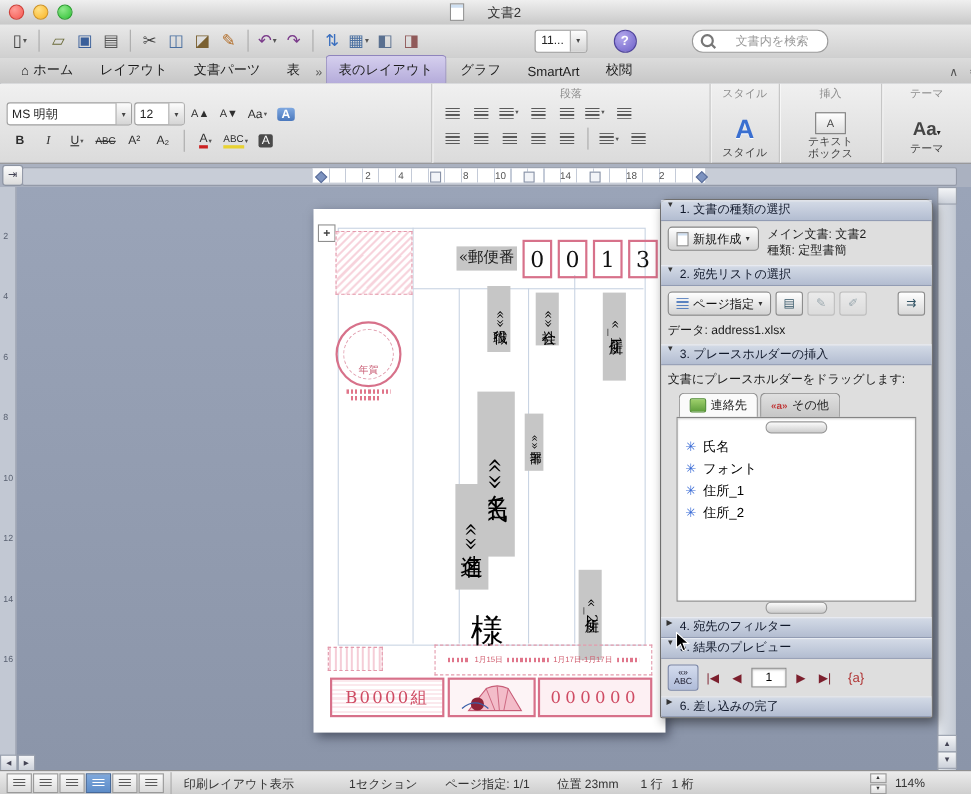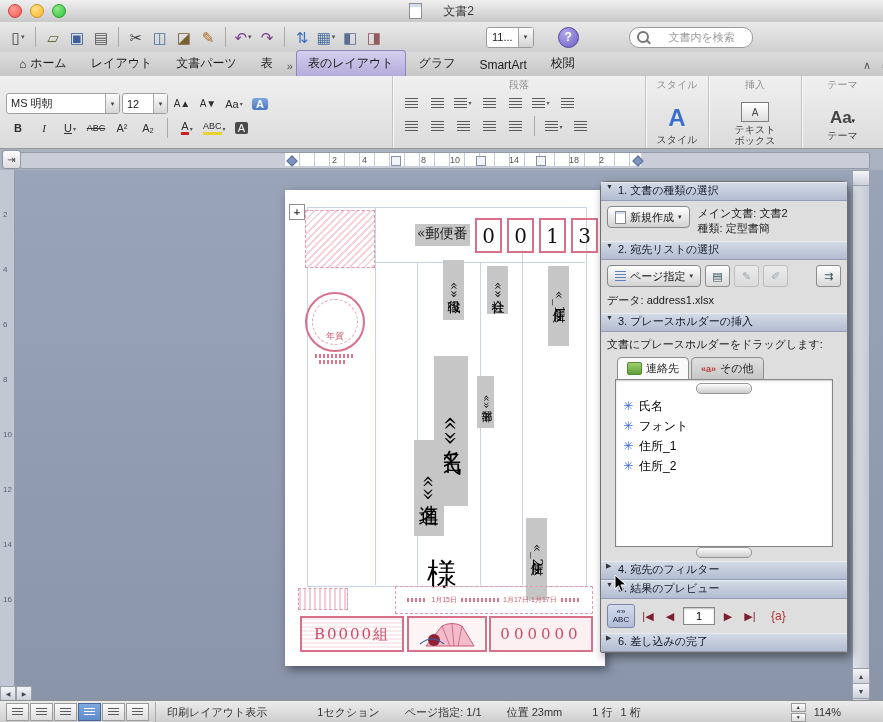--- a/index.html
+++ b/index.html
@@ -659,20 +659,20 @@
       <span class="li"></span>
     </div>
   <div class="vbtn">
       <span class="li"></span>
     </div>
   <div class="tsep"></div>
   <span class="stxt" style="margin-left:6px">印刷レイアウト表示</span>
   <span class="stxt" style="margin-left:50px">1セクション</span>
   <span class="stxt" style="margin-left:25px">ページ指定: 1/1</span>
   <span class="stxt" style="margin-left:25px">位置 23mm</span>
-  <span class="stxt" style="margin-left:30px">1 行</span>
+  <span class="stxt" style="margin-left:20px">1 行</span>
   <span class="stxt" style="margin-left:8px">1 桁</span>
   <div class="step">
     <span>▲</span>
     <span>▼</span>
   </div>
   <span class="stxt" style="margin:0 48px 0 8px">114%</span>
 </div>
 
 </body></html>

